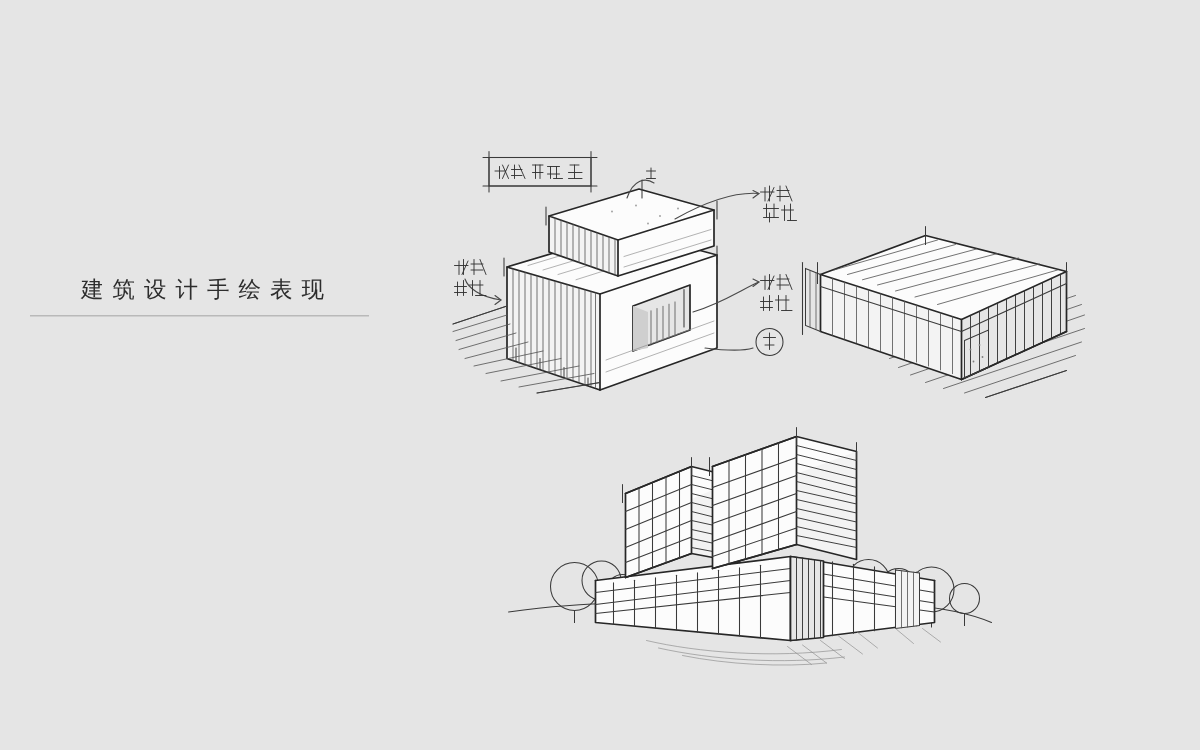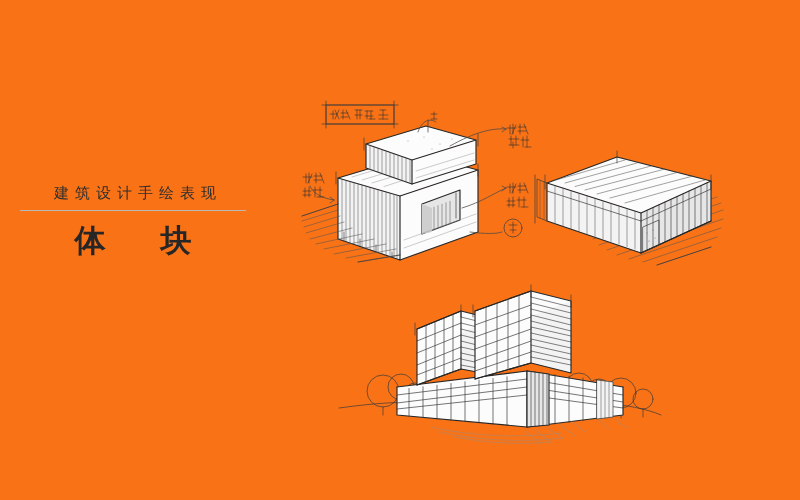--- a/index.html
+++ b/index.html
@@ -7,21 +7,21 @@
     padding: 0;
     background: #ffffff;
   }
   body {
     font-family: "Liberation Sans", sans-serif;
   }
   #slide {
     position: relative;
     width: 800px;
     height: 500px;
-    background: #f97316;
+    background: #e5e5e5;
     overflow: hidden;
   }
 
   
   #title-block {
     position: absolute;
     left: 18px;
     top: 183px;
     width: 230px;
   }
@@ -75,21 +75,20 @@
   .face-dk   { fill: #e6e6e6; }
 </style>
 </head>
 <body>
 
 <div id="slide">
 
   <div id="title-block">
     <div id="subtitle">建筑设计手绘表现</div>
     <div id="title-divider"></div>
-    <div id="main-title">体  块</div>
   </div>
 
   <div id="sketch-massing" class="sketch">
     <svg viewBox="0 0 250 185" xmlns="http://www.w3.org/2000/svg">
 
       <g>
         <rect x="26" y="13" width="68" height="19" class="ink-thin"></rect>
         <path class="ink-thin" d="M26 9 L26 36 M94 9 L94 36 M22 13 L98 13 M22 32 L98 32"></path>
 
         <g class="hatch-dk">

